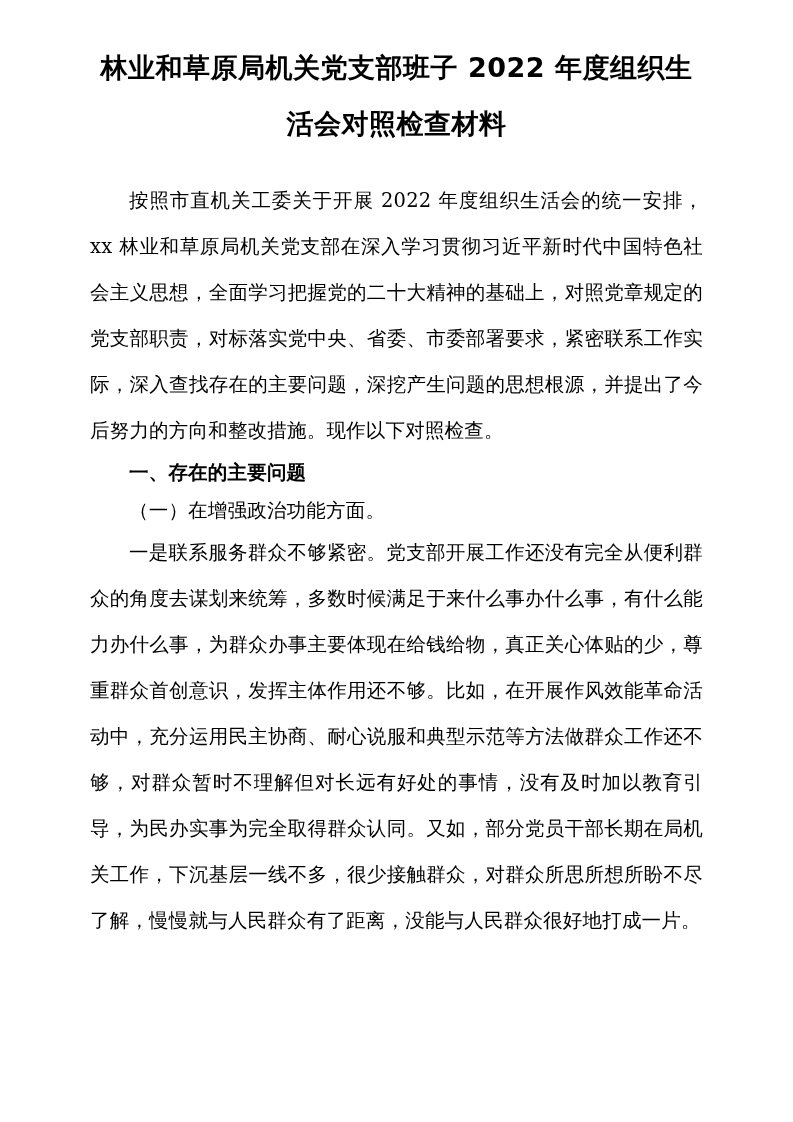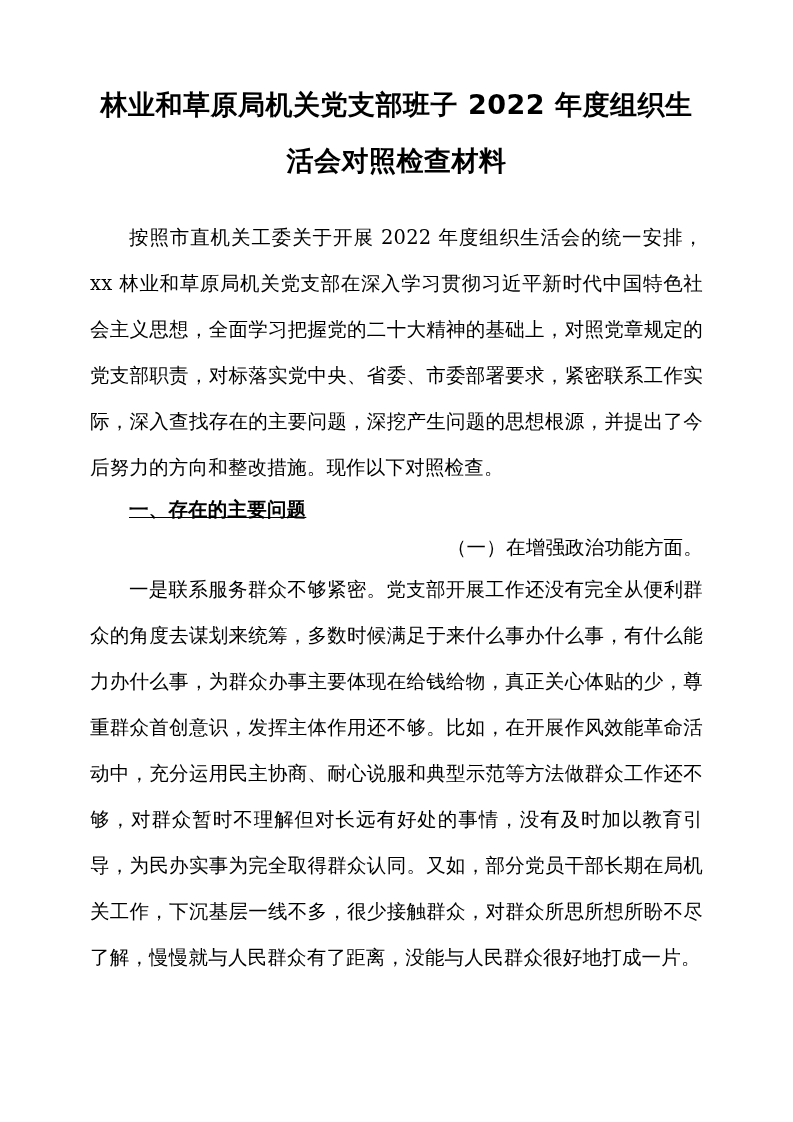--- a/index.html
+++ b/index.html
@@ -12,21 +12,21 @@
     height: 1122px;
     font-family: "DejaVu Serif", "Liberation Serif", serif;
     color: #000000;
     -webkit-font-smoothing: antialiased;
   }
   .page {
     position: relative;
     width: 793px;
     height: 1058px;
     box-sizing: border-box;
-    padding: 77px 90px 70px 90px;
+    padding: 40px 90px 70px 90px;
     background: #ffffff;
   }
   .doc-title {
     font-family: "DejaVu Sans", "Liberation Sans", sans-serif;
     font-weight: bold;
     font-size: 27px;
     line-height: 56px;
     text-align: center;
     letter-spacing: 0.5px;
     margin: 0 0 10px 0;
@@ -45,29 +45,27 @@
     letter-spacing: 0.2px;
   }
   p.heading1 {
     margin: 0;
     font-family: "DejaVu Sans", "Liberation Sans", sans-serif;
     font-weight: bold;
     font-size: 19.5px;
     line-height: 38px;
     text-indent: 2em;
     letter-spacing: 0.2px;
-    text-decoration: underline;
   }
   p.heading2 {
     margin: 0;
     font-size: 19.5px;
     line-height: 38px;
     text-indent: 2em;
     letter-spacing: 0.2px;
-    text-align: right;
   }
 </style>
 </head>
 <body>
 
 <div class="page">
 
   <h1 class="doc-title">林业和草原局机关党支部班子 2022 年度组织生活会对照检查材料</h1>
 
   <div class="body-block">

